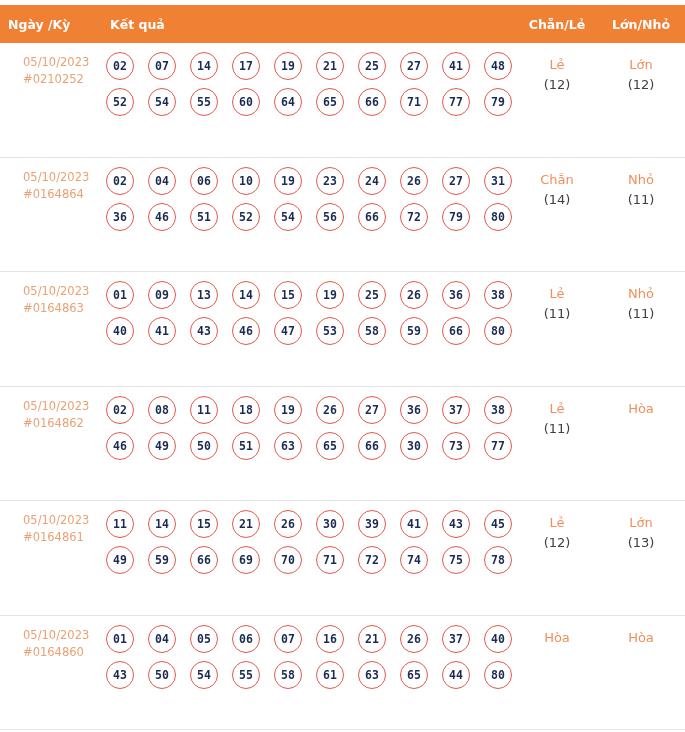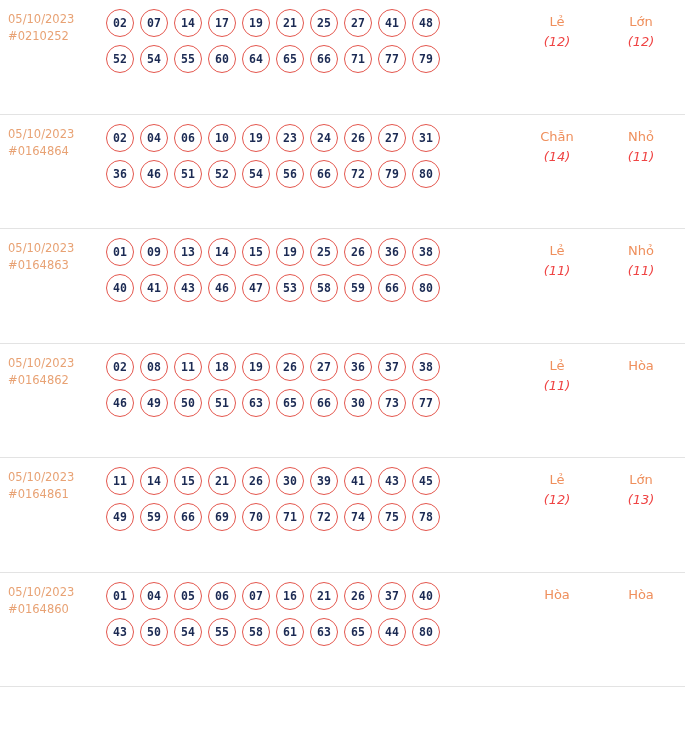--- a/index.html
+++ b/index.html
@@ -71,29 +71,30 @@
     width: 96px;
     padding-left: 8px;
     box-sizing: border-box;
     color: #e8a274;
     font-size: 11.5px;
     line-height: 17px;
     padding-top: 2px;
   }
   .cell-date .date-id {
     display: block;
+    margin-left: 15px;
   }
   .cell-numbers {
     flex: 1 1 auto;
     padding-left: 10px;
     box-sizing: border-box;
   }
   .num-line {
     display: flex;
-    gap: 6px;
+    gap: 14px;
     margin-bottom: 8px;
   }
   .num-ball {
     width: 28px;
     height: 28px;
     border: 1.3px solid #e4574e;
     border-radius: 50%;
     box-sizing: border-box;
     display: flex;
     align-items: center;
@@ -108,29 +109,34 @@
     text-align: center;
     color: #ef8f5c;
     font-size: 13px;
     line-height: 20px;
     padding-top: 3px;
   }
   .cell-oe { width: 80px; }
   .cell-bs { width: 88px; }
   .cell-oe .cnt, .cell-bs .cnt {
     display: block;
-    color: #ef4444;
-    font-style: italic;
+    color: #404040;
   }
 </style>
 </head>
 <body>
 
 <div class="results-table">
 
+  <div class="table-header">
+    <div class="th-date">Ngày /Kỳ</div>
+    <div class="th-result">Kết quả</div>
+    <div class="th-oe">Chẵn/Lẻ</div>
+    <div class="th-bs">Lớn/Nhỏ</div>
+  </div>
 
   <div class="rows-wrap">
       <div class="result-row">
         <div class="cell-date">
           <span class="date-id">05/10/2023</span>
           <span class="date-id">#0210252</span>
         </div>
         <div class="cell-numbers">
           <div class="num-line">
             <div class="num-ball">02</div>

